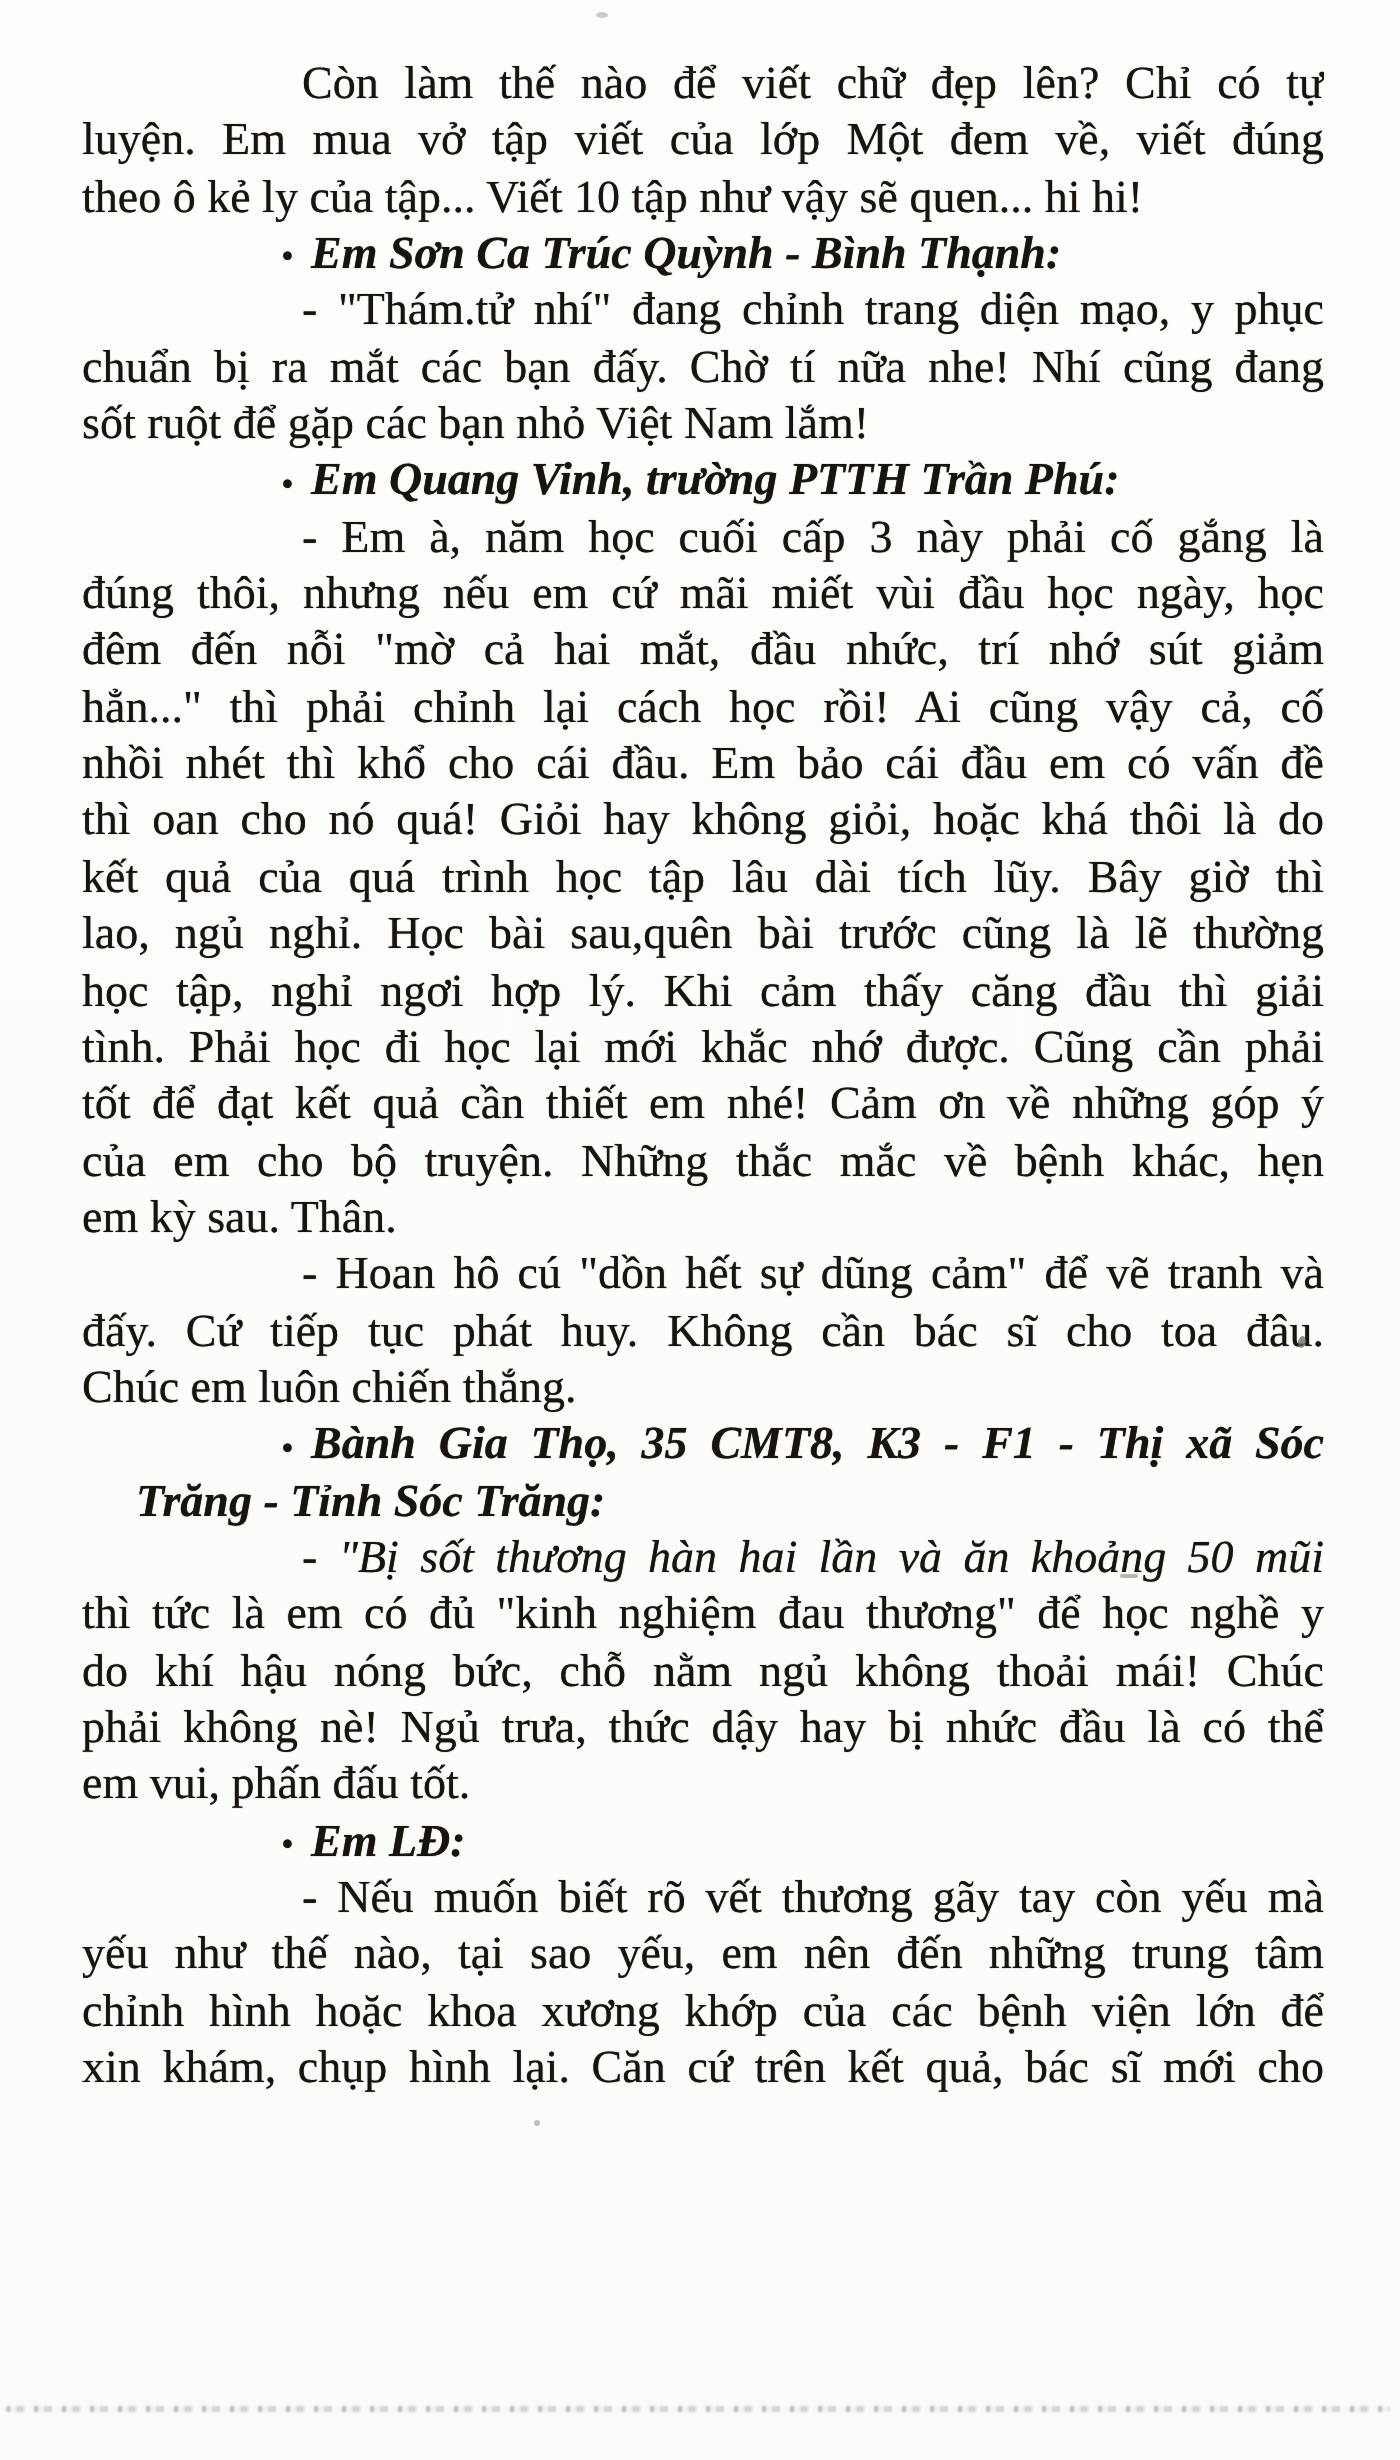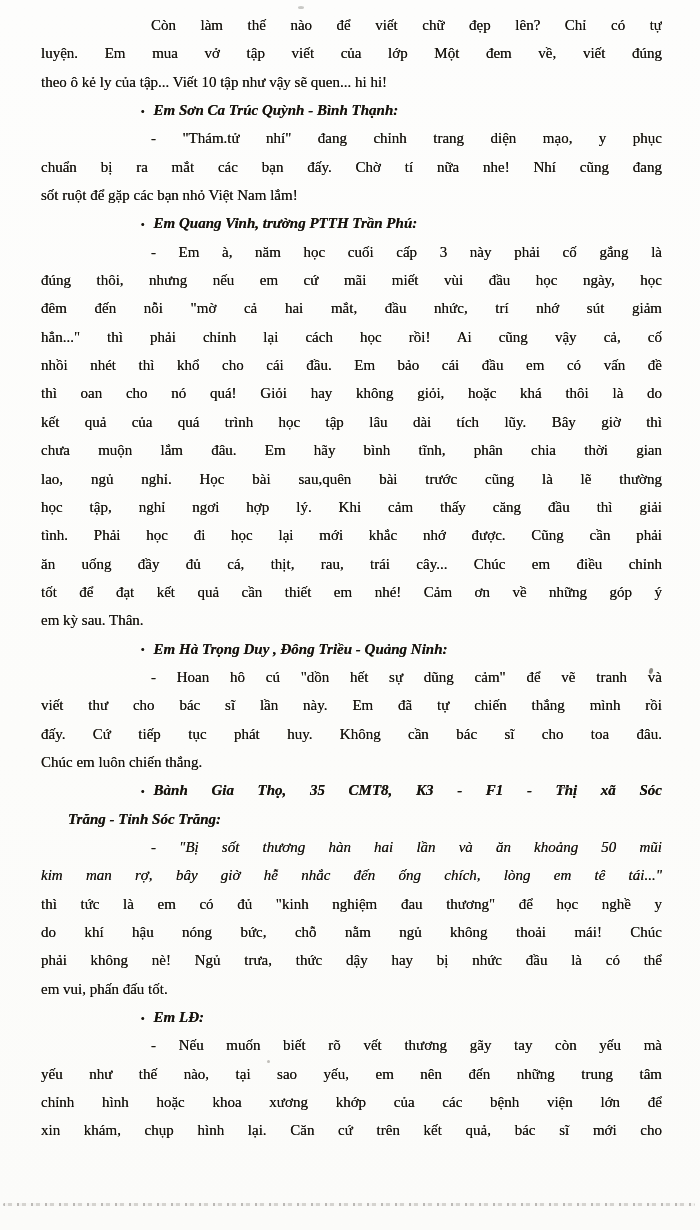--- a/index.html
+++ b/index.html
@@ -7,22 +7,22 @@
     width: 700px; height: 1230px;
     background: #fdfdfc;
     font-family: "Liberation Serif", "DejaVu Serif", serif;
     position: relative; overflow: hidden;
   }
   .page {
     position: absolute; inset: 0;
     background: linear-gradient(180deg, #fdfdfc 0%, #fcfcfa 60%, #fbfbf9 100%);
   }
   .text-block {
-    position: absolute; left: 41px; top: 11px; width: 621px;
-    font-size: 15px; color: #17140e;
+    position: absolute; left: 41px; top: 28px; width: 621px;
+    font-size: 23px; color: #17140e;
     text-shadow: 0 0 0.45px rgba(23,20,14,0.85);
   }
   .block { margin: 0; padding: 0; }
   .line {
     height: 28.35px; line-height: 28.35px;
     white-space: nowrap; overflow: hidden;
     text-align: justify; text-align-last: justify;
   }
   .line.rag { text-align: center; text-align-last: left; }
   .para .line.first { padding-left: 110px; }
@@ -68,44 +68,38 @@
         <div class="line first rag"><span class="bullet">•</span><span class="line-text">Em Quang Vinh, trường PTTH Trần Phú:</span></div>
       </div>
       <div class="block para">
         <div class="line first"><span class="line-text">- Em à, năm học cuối cấp 3 này phải cố gắng là</span></div>
         <div class="line"><span class="line-text">đúng thôi, nhưng nếu em cứ mãi miết vùi đầu học ngày, học</span></div>
         <div class="line"><span class="line-text">đêm đến nỗi "mờ cả hai mắt, đầu nhức, trí nhớ sút giảm</span></div>
         <div class="line"><span class="line-text">hẳn..." thì phải chỉnh lại cách học rồi! Ai cũng vậy cả, cố</span></div>
         <div class="line"><span class="line-text">nhồi nhét thì khổ cho cái đầu. Em bảo cái đầu em có vấn đề</span></div>
         <div class="line"><span class="line-text">thì oan cho nó quá! Giỏi hay không giỏi, hoặc khá thôi là do</span></div>
         <div class="line"><span class="line-text">kết quả của quá trình học tập lâu dài tích lũy. Bây giờ thì</span></div>
-        <div class="line"><span class="line-text">chưa muộn lắm đâu. Em hãy bình tĩnh, phân chia thời gian</span></div>
         <div class="line"><span class="line-text">lao, ngủ nghỉ. Học bài sau,quên bài trước cũng là lẽ thường</span></div>
         <div class="line"><span class="line-text">học tập, nghỉ ngơi hợp lý. Khi cảm thấy căng đầu thì giải</span></div>
         <div class="line"><span class="line-text">tình. Phải học đi học lại mới khắc nhớ được. Cũng cần phải</span></div>
-        <div class="line"><span class="line-text">ăn uống đầy đủ cá, thịt, rau, trái cây... Chúc em điều chỉnh</span></div>
         <div class="line"><span class="line-text">tốt để đạt kết quả cần thiết em nhé! Cảm ơn về những góp ý</span></div>
+        <div class="line"><span class="line-text">của em cho bộ truyện. Những thắc mắc về bệnh khác, hẹn</span></div>
         <div class="line rag"><span class="line-text">em kỳ sau. Thân.</span></div>
-      </div>
-      <div class="block heading">
-        <div class="line first rag"><span class="bullet">•</span><span class="line-text">Em Hà Trọng Duy , Đông Triều - Quảng Ninh:</span></div>
       </div>
       <div class="block para">
         <div class="line first"><span class="line-text">- Hoan hô cú "dồn hết sự dũng cảm" để vẽ tranh và</span></div>
-        <div class="line"><span class="line-text">viết thư cho bác sĩ lần này. Em đã tự chiến thắng mình rồi</span></div>
         <div class="line"><span class="line-text">đấy. Cứ tiếp tục phát huy. Không cần bác sĩ cho toa đâu.</span></div>
         <div class="line rag"><span class="line-text">Chúc em luôn chiến thắng.</span></div>
       </div>
       <div class="block heading">
         <div class="line first"><span class="bullet">•</span><span class="line-text">Bành Gia Thọ, 35 CMT8, K3 - F1 - Thị xã Sóc</span></div>
         <div class="line rag"><span class="line-text">Trăng - Tỉnh Sóc Trăng:</span></div>
       </div>
       <div class="block para">
         <div class="line first ital"><span class="line-text">- "Bị sốt thương hàn hai lần và ăn khoảng 50 mũi</span></div>
-        <div class="line ital"><span class="line-text">kim man rợ, bây giờ hễ nhắc đến ống chích, lòng em tê tái..."</span></div>
         <div class="line"><span class="line-text">thì tức là em có đủ "kinh nghiệm đau thương" để học nghề y</span></div>
         <div class="line"><span class="line-text">do khí hậu nóng bức, chỗ nằm ngủ không thoải mái! Chúc</span></div>
         <div class="line"><span class="line-text">phải không nè! Ngủ trưa, thức dậy hay bị nhức đầu là có thể</span></div>
         <div class="line rag"><span class="line-text">em vui, phấn đấu tốt.</span></div>
       </div>
       <div class="block heading">
         <div class="line first rag"><span class="bullet">•</span><span class="line-text">Em LĐ:</span></div>
       </div>
       <div class="block para">
         <div class="line first"><span class="line-text">- Nếu muốn biết rõ vết thương gãy tay còn yếu mà</span></div>

